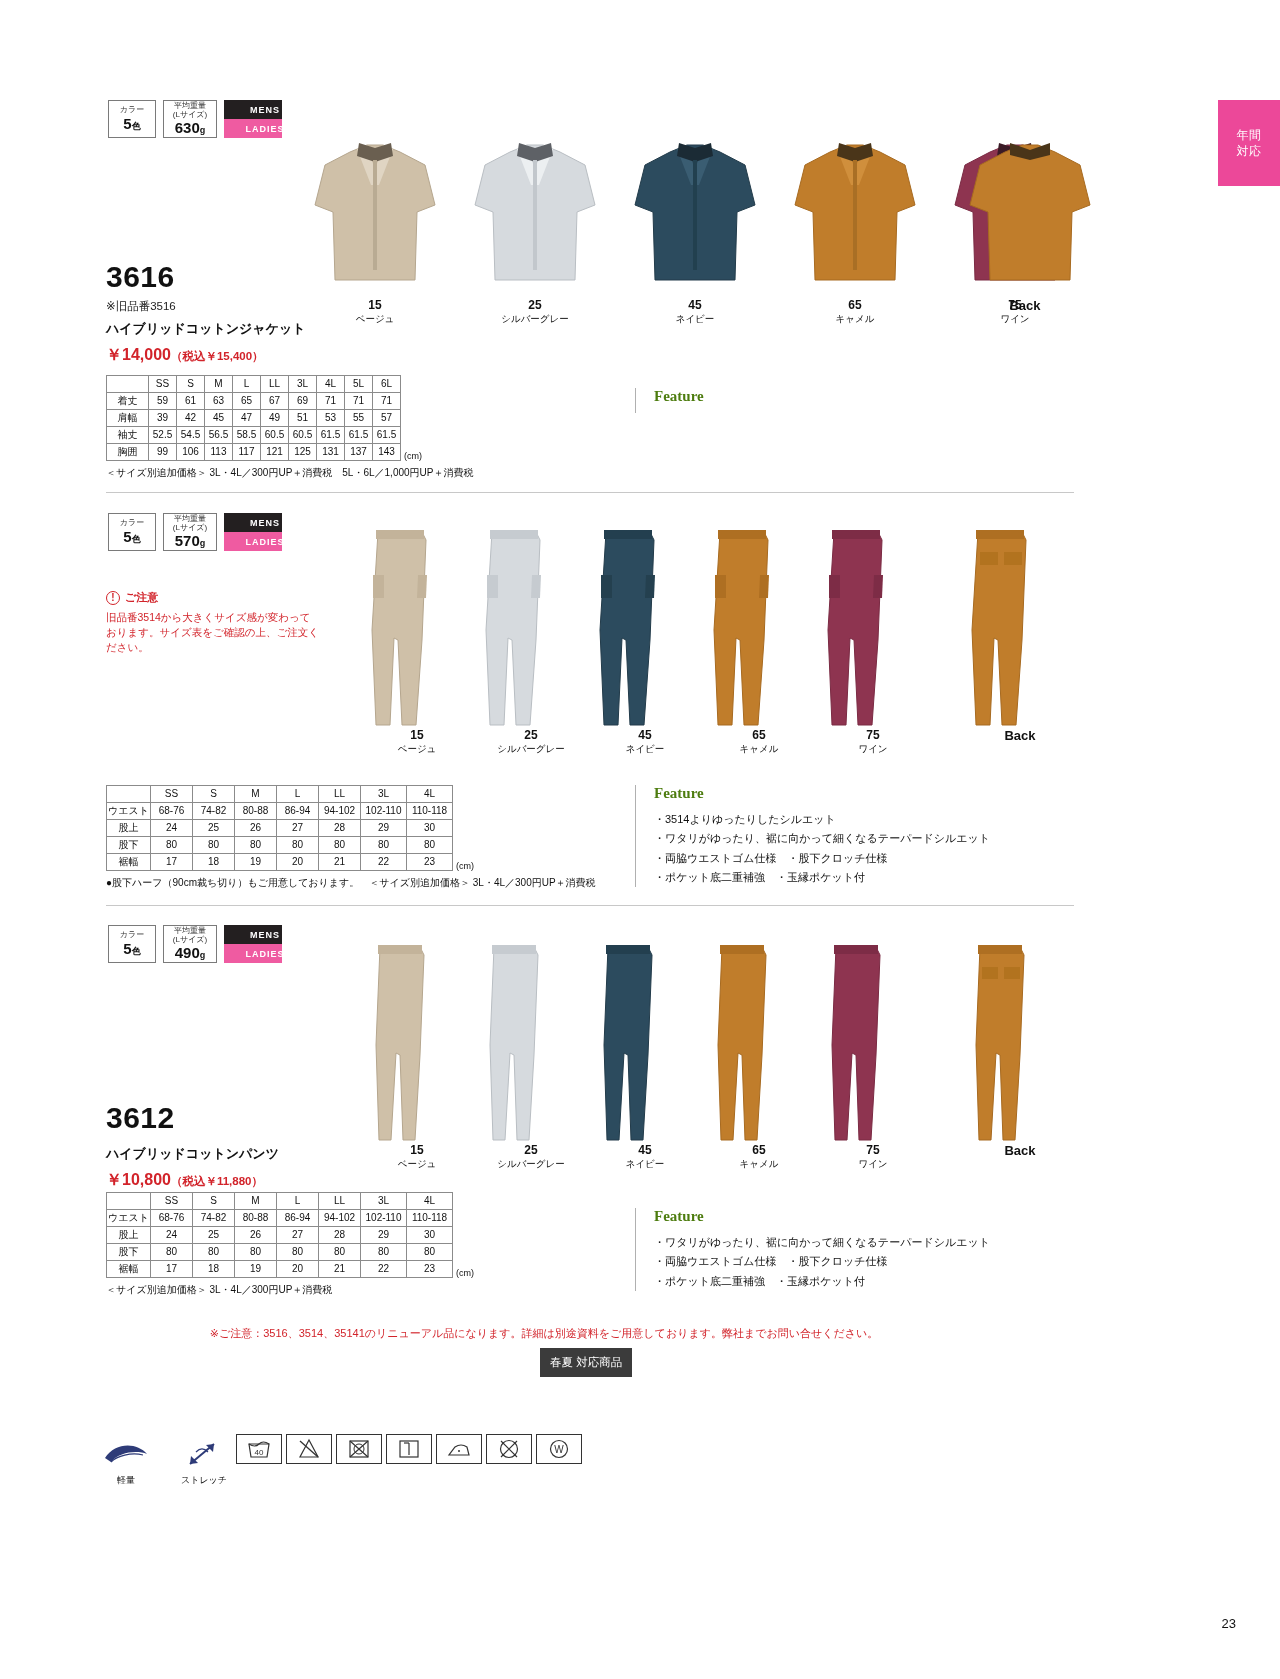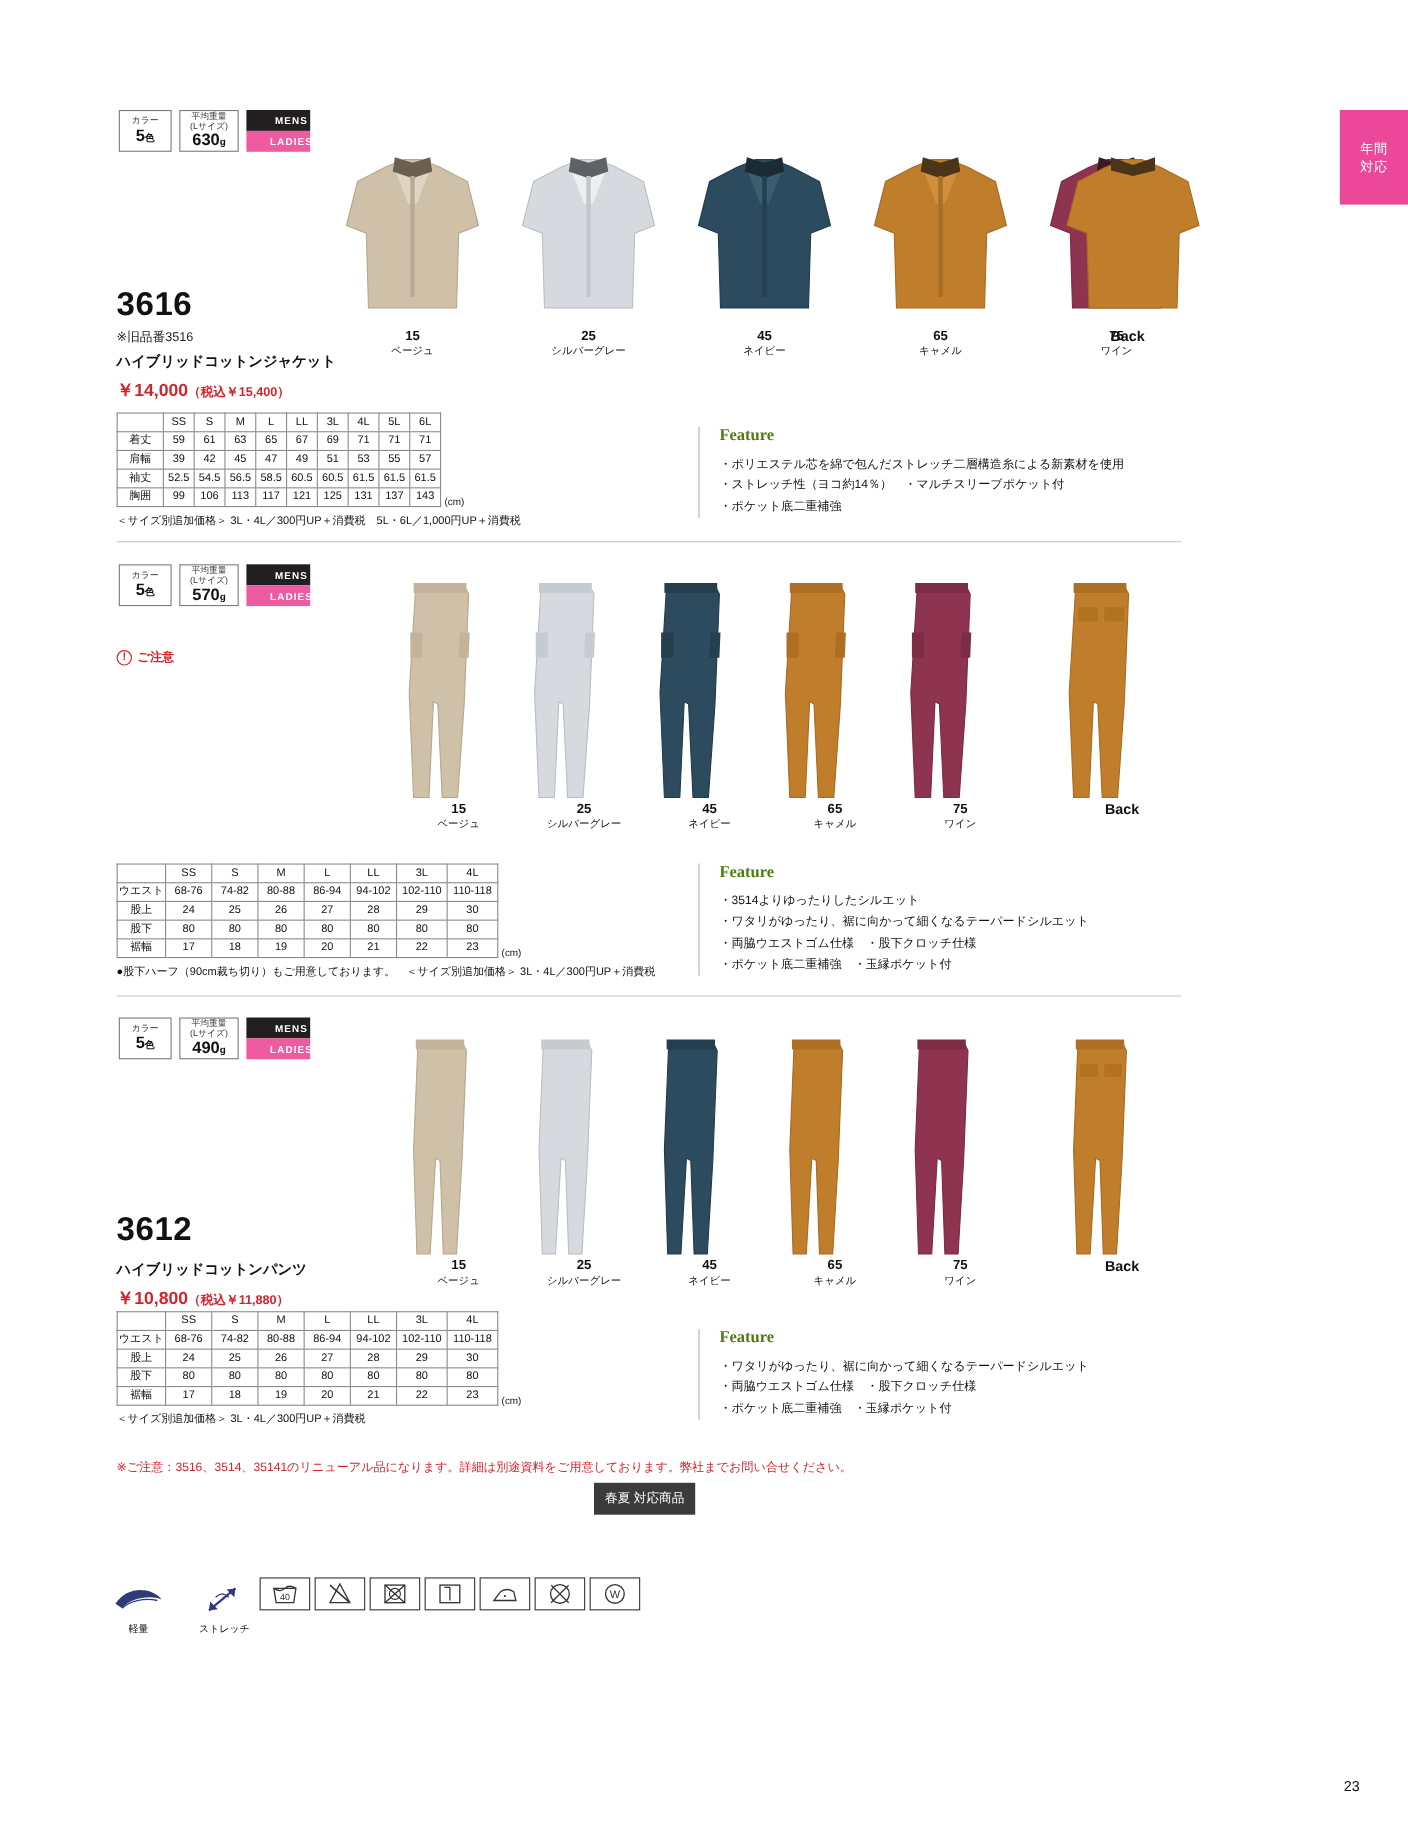--- a/index.html
+++ b/index.html
@@ -308,25 +308,20 @@
           </tr>
         </tbody>
       </table>
       <span class="unit">(cm)</span>
     </div>
     <div class="note-small">＜サイズ別追加価格＞ 3L・4L／300円UP＋消費税　5L・6L／1,000円UP＋消費税</div>
   </div>
 
   <div class="abs feature" style="left:635px; top:388px; width:440px;">
     <h4>Feature</h4>
-    <ul>
-      <li>・ポリエステル芯を綿で包んだストレッチ二層構造糸による新素材を使用</li>
-      <li>・ストレッチ性（ヨコ約14％）　・マルチスリーブポケット付</li>
-      <li>・ポケット底二重補強</li>
-    </ul>
   </div>
 
   <hr class="sep abs" style="left:106px; top:492px; width:968px;">
 
   <div class="abs" style="left:108px; top:513px;">
     <div class="badge-group">
       <div class="badge">
         <span class="cap">カラー</span>
         <span class="val"><span>5</span><small>色</small></span>
       </div>
@@ -339,20 +334,21 @@
         <div class="ladies">LADIES</div>
       </div>
     </div>
   </div>
 
   <div class="abs" style="left:106px; top:590px;">
     <div class="caution-title">
       <span class="mark">!</span>
       <span>ご注意</span>
     </div>
+    <div class="caution-text">旧品番3514から大きくサイズ感が変わっております。サイズ表をご確認の上、ご注文ください。</div>
   </div>
 
   <div class="abs" style="left:360px; top:520px; width:740px; height:215px;">
     <svg width="740" height="215" viewBox="0 0 740 215">
       <g>
         <g transform="translate(0,0)">
           <path d="M18 12 L62 12 L66 20 L62 120 L56 205 L42 205 L38 120 L34 118 L30 205 L16 205 L12 110 Z" fill="#cfc0a8" stroke="#b5a68e" stroke-width="1"></path>
           <rect x="16" y="10" width="48" height="9" fill="#c3b39a"></rect>
           <path d="M13 55 L24 55 L24 78 L13 78 Z" fill="#c3b39a"></path>
           <path d="M58 55 L67 55 L66 78 L57 78 Z" fill="#c3b39a"></path>
@@ -640,21 +636,21 @@
 
   <div class="abs feature" style="left:635px; top:1208px; width:440px;">
     <h4>Feature</h4>
     <ul>
       <li>・ワタリがゆったり、裾に向かって細くなるテーパードシルエット</li>
       <li>・両脇ウエストゴム仕様　・股下クロッチ仕様</li>
       <li>・ポケット底二重補強　・玉縁ポケット付</li>
     </ul>
   </div>
 
-  <div class="abs bottom-note" style="left:106px; top:1326px; width:900px;">※ご注意：3516、3514、35141のリニューアル品になります。詳細は別途資料をご用意しております。弊社までお問い合せください。</div>
+  <div class="abs bottom-note" style="left:94px; top:1326px; width:900px;text-align:center;">※ご注意：3516、3514、35141のリニューアル品になります。詳細は別途資料をご用意しております。弊社までお問い合せください。</div>
 
   <div class="abs" style="left:540px; top:1348px; display:flex; align-items:flex-start; gap:12px;">
     <div class="ss-box">春夏 対応商品</div>
   </div>
 
   <div class="abs feat-icons" style="left:100px; top:1438px;">
     <div class="feat-icon">
       <svg width="50" height="30" viewBox="0 0 50 30">
         <path d="M4 20 C14 4, 36 4, 46 16 C36 12, 18 14, 10 24 Z" fill="#2e3b78"></path>
         <path d="M10 24 C16 18, 30 14, 42 17" fill="none" stroke="#2e3b78" stroke-width="1.2"></path>

